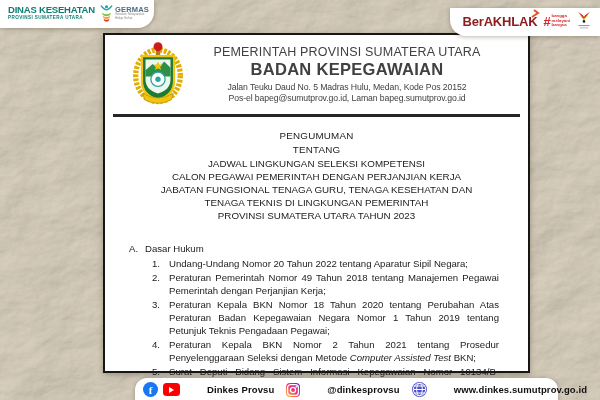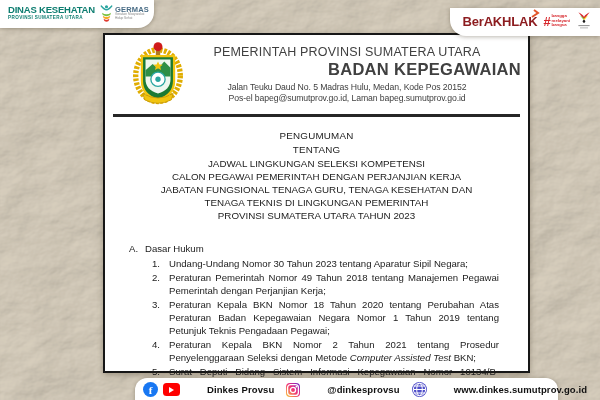--- a/index.html
+++ b/index.html
@@ -13,21 +13,21 @@
 
   
   .page{
     position:absolute;left:103px;top:33px;width:423px;height:336px;
     background:#ffffff;border:2px solid #161616;z-index:1;
     box-shadow:0 2px 6px rgba(60,50,30,.35);
   }
   .lh-logo{position:absolute;left:26px;top:5px;width:54px;height:66px;}
   .lh-text{position:absolute;left:68px;top:10px;width:348px;text-align:center;color:#404040;}
   .lh-line1{font-size:12.5px;line-height:14px;letter-spacing:.2px;}
-  .lh-line2{font-size:16.5px;font-weight:bold;line-height:19px;margin-top:1px;letter-spacing:.3px;text-align:right;}
+  .lh-line2{font-size:16.5px;font-weight:bold;line-height:19px;margin-top:1px;letter-spacing:.3px;}
   .lh-addr{font-size:8.7px;line-height:11px;letter-spacing:-.1px;}
   .lh-addr.first{margin-top:3px;}
   .rule{position:absolute;left:8px;right:8px;top:79px;height:2.5px;background:#262626;}
 
   .announce{position:absolute;left:0;right:0;top:94px;text-align:center;color:#1c1c1c;font-size:9.8px;}
   .a-heading{line-height:13px;margin-bottom:1px;letter-spacing:.2px;}
   .a-number{line-height:13px;margin-bottom:3.5px;}
   .a-about{line-height:13px;margin-bottom:1px;letter-spacing:.2px;}
   .a-title-line{line-height:13px;}
 
@@ -190,21 +190,21 @@
     </div>
 
     <div class="dasar">
       <span class="lbl">A.</span>
       <span>Dasar Hukum</span>
     </div>
 
     <div class="list">
       <div class="item">
         <span class="num">1.</span>
-        <span class="body">Undang-Undang Nomor 30 Tahun 2023 tentang Aparatur Sipil Negara;</span>
+        <span class="body">Undang-Undang Nomor 20 Tahun 2022 tentang Aparatur Sipil Negara;</span>
       </div>
       <div class="item">
         <span class="num">2.</span>
         <span class="body">Peraturan Pemerintah Nomor 49 Tahun 2018 tentang Manajemen Pegawai Pemerintah dengan Perjanjian Kerja;</span>
       </div>
       <div class="item">
         <span class="num">3.</span>
         <span class="body">Peraturan Kepala BKN Nomor 18 Tahun 2020 tentang Perubahan Atas Peraturan Badan Kepegawaian Negara Nomor 1 Tahun 2019 tentang Petunjuk Teknis Pengadaan Pegawai;</span>
       </div>
       <div class="item">

